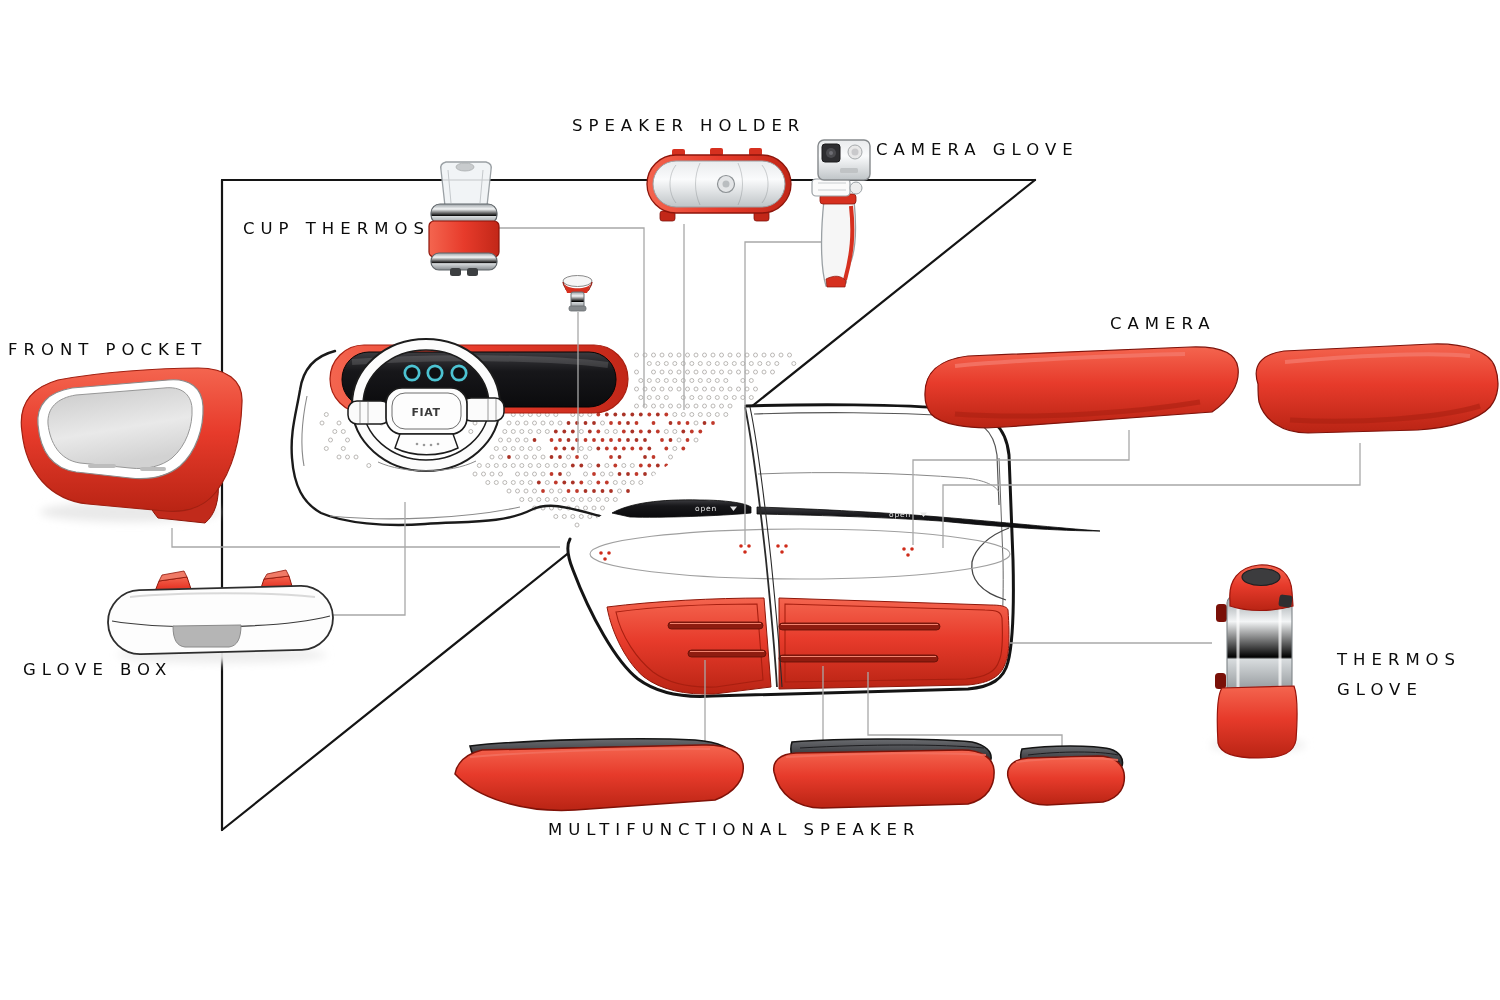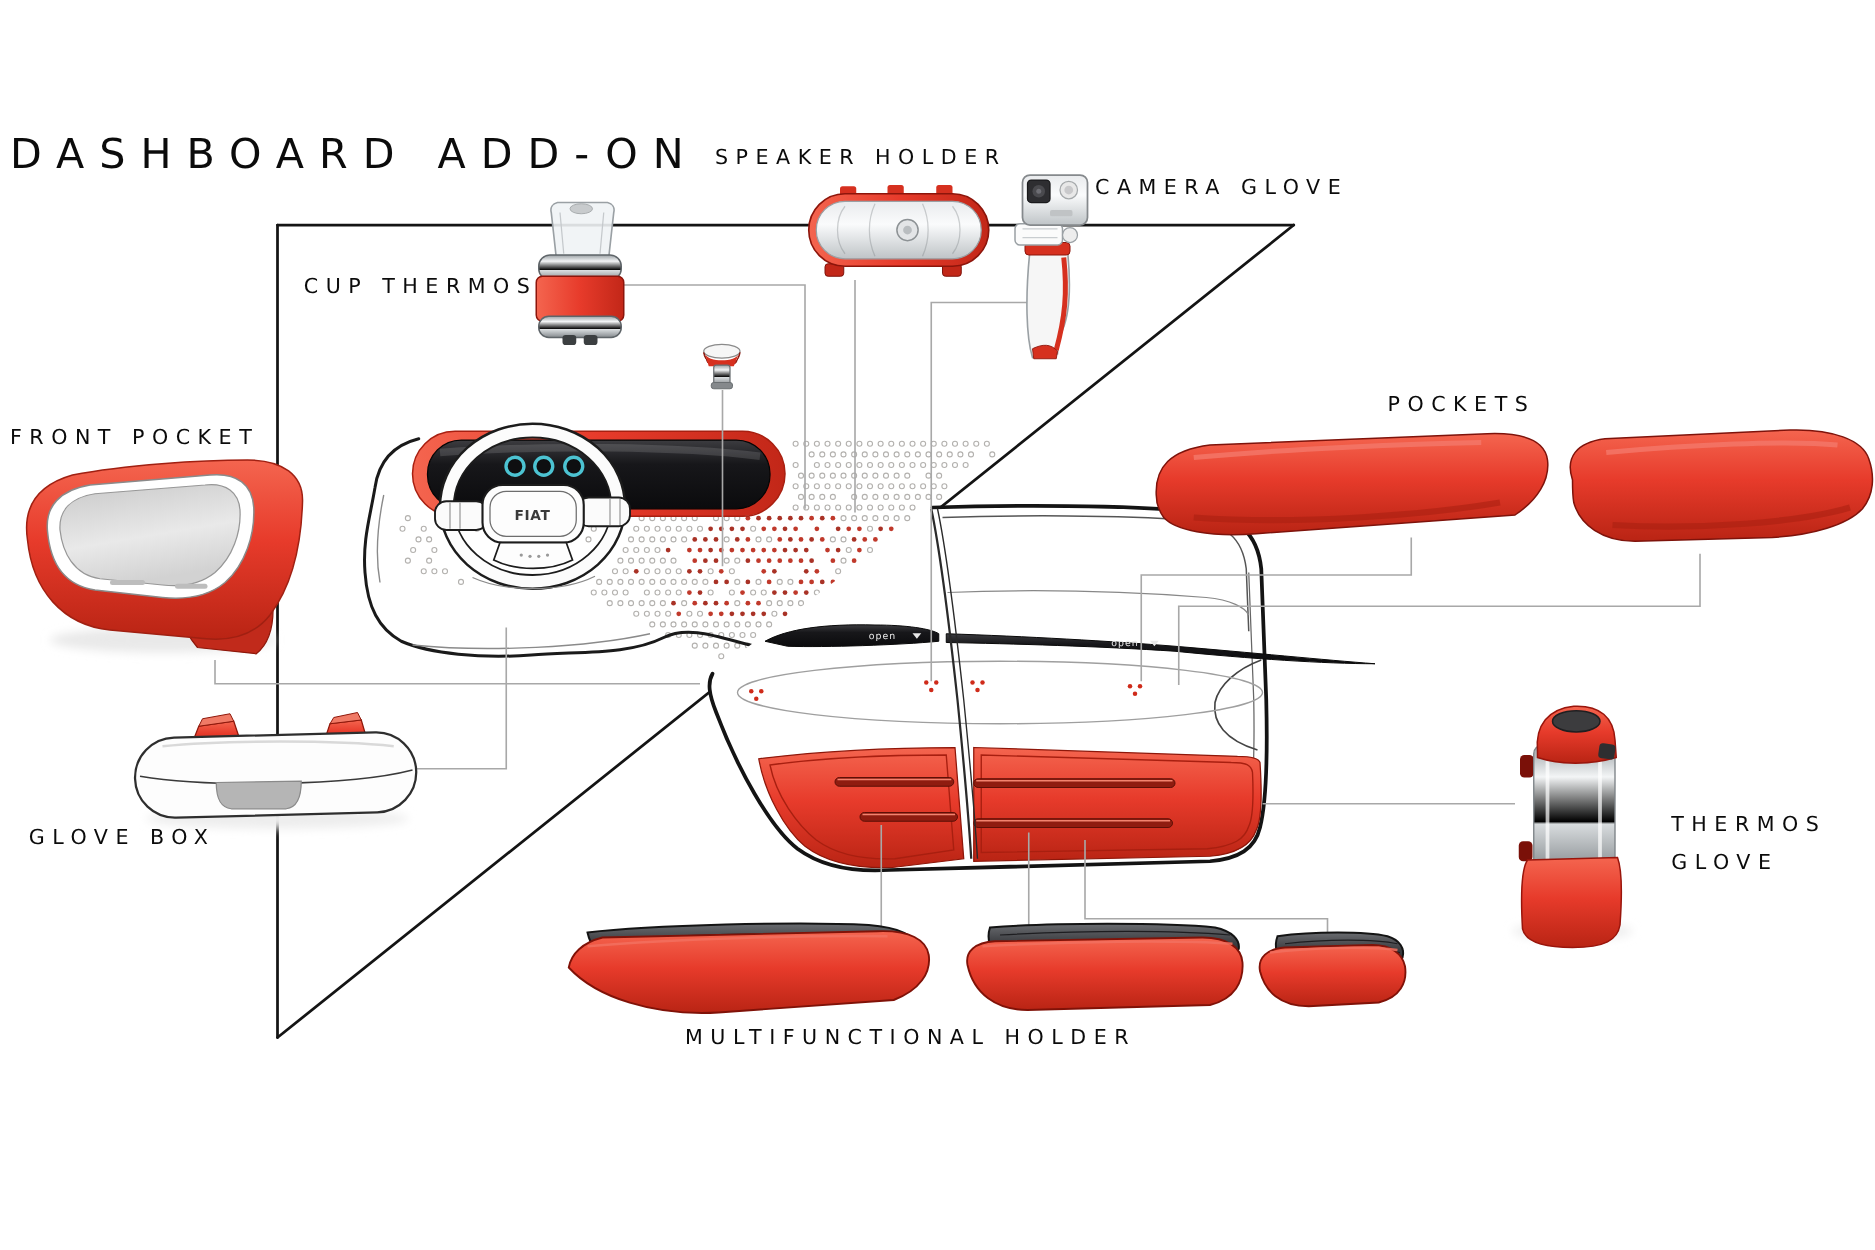--- a/index.html
+++ b/index.html
@@ -656,27 +656,26 @@
   </g>
   <g>
     <path d="M1022,749 C1050,745 1093,745 1110,749 C1120,752 1124,759 1122,766 L1118,771 C1090,774 1047,774 1030,771 C1021,767 1019,757 1022,749 Z" fill="url(#meshG)" stroke="#141414" stroke-width="1.6"></path>
     <path d="M1028,755 C1060,751 1100,751 1118,755 M1026,763 C1060,759 1100,759 1120,762" stroke="#1d1d20" stroke-width="1" fill="none"></path>
     <path d="M1008,777 C1006,766 1014,759 1028,758 L1098,756 C1113,756 1122,763 1124,773 C1126,786 1120,798 1103,802 L1047,805 C1024,805 1012,793 1008,777 Z" fill="url(#redV)" stroke="#801208" stroke-width="1.5"></path>
     <path d="M1016,762 C1050,758 1095,757 1118,760" stroke="#f2705f" stroke-width="2" fill="none" opacity="0.85"></path>
   </g>
 </g>
 </svg>
 
-<div class="lbl title" style="left:8px;top:103px">DASHBOARD ADD-ON</div>
 
 <div class="lbl part" style="left:572px;top:116px">SPEAKER HOLDER</div>
 <div class="lbl part" style="left:876px;top:140px">CAMERA GLOVE</div>
 <div class="lbl part" style="left:243px;top:219px">CUP THERMOS</div>
 <div class="lbl part" style="left:8px;top:340px">FRONT POCKET</div>
-<div class="lbl part" style="left:1110px;top:314px">POCKETS</div>
+<div class="lbl part" style="left:1110px;top:314px">CAMERA</div>
 <div class="lbl part" style="left:23px;top:660px">GLOVE BOX</div>
 <div class="lbl part thermos-lines" style="left:1305px;top:645px">
   <div>THERMOS</div>
   <div>GLOVE</div>
 </div>
-<div class="lbl part" style="left:548px;top:820px">MULTIFUNCTIONAL HOLDER</div>
+<div class="lbl part" style="left:548px;top:820px">MULTIFUNCTIONAL SPEAKER</div>
 
 </div>
 
 </body></html>

